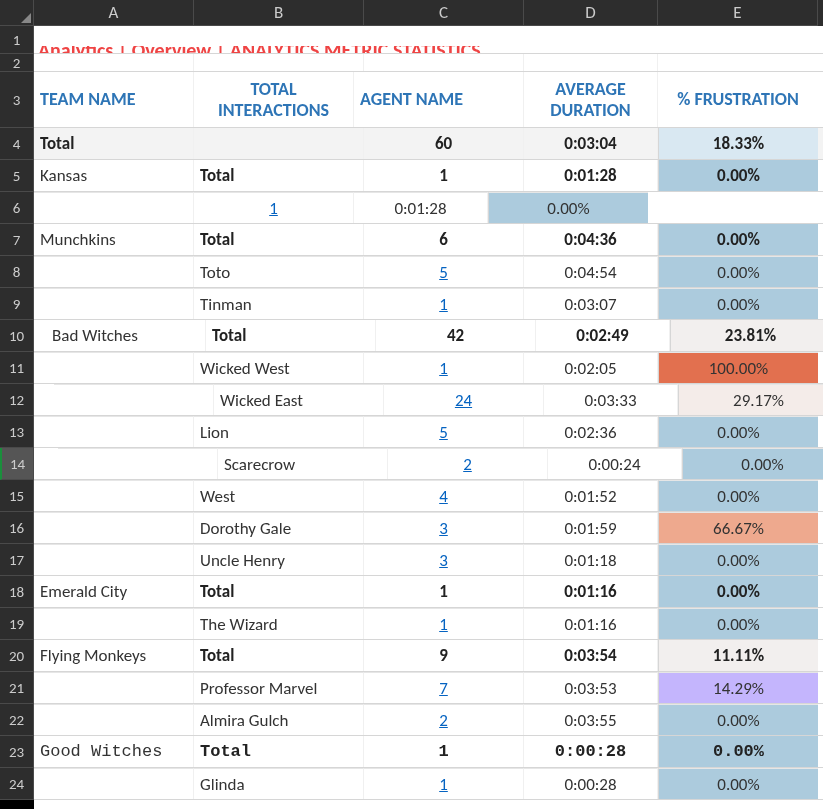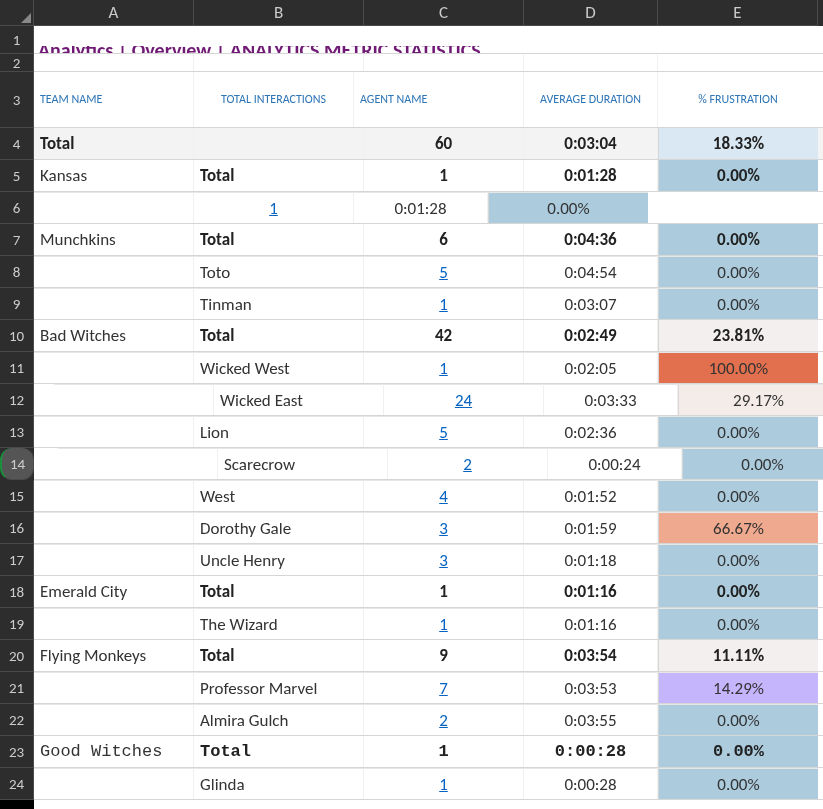--- a/index.html
+++ b/index.html
@@ -67,44 +67,43 @@
     border-right: 1px solid #4a4a4a;
     border-bottom: 1px solid #4a4a4a;
     display: flex;
     align-items: center;
     justify-content: center;
     flex: 0 0 auto;
   }
   .row-h.sel {
     background: #555;
     border-left: 2px solid #1a8f3c;
-    border-radius: 12px;
   }
   .grid {
     position: absolute;
     left: 34px; top: 26px;
     right: 0; bottom: 0;
     background: #fff;
   }
   .row {
     display: flex;
     border-bottom: 1px solid #d6d6d6;
     background: #fff;
   }
   .row.hdr1 .cell.title {
-    color: #701a75;
+    color: #ef4444;
     font-weight: 600;
     font-size: 20px;
     padding: 2px 4px;
     margin-top: 20px;
   }
   .row.colhdr .cell {
     color: #2e75b6;
-    font-weight: 400;
-    font-size: 12px;
+    font-weight: 700;
+    font-size: 18px;
     text-align: center;
   }
   .row.total {
     background: #f3f3f3;
   }
   .cell {
     flex: 0 0 auto;
     padding: 4px 6px;
     overflow: hidden;
     white-space: nowrap;
@@ -228,21 +227,21 @@
       </div>
       <div class="row row-agent" style="height: 32px;">
         <div class="cell cA"></div>
         <div class="cell cB">Tinman</div>
         <div class="cell cC center">
           <span class="link">1</span>
         </div>
         <div class="cell cD center">0:03:07</div>
         <div class="cell cE center frustration" style="background: rgb(172, 203, 221);">0.00%</div>
       </div>
-      <div class="row " style="height: 32px;">
+      <div class="row " style="height: 32px; padding-left: 12px;">
         <div class="cell cA">Bad Witches</div>
         <div class="cell cB bold">Total</div>
         <div class="cell cC bold center">42</div>
         <div class="cell cD bold center">0:02:49</div>
         <div class="cell cE bold center frustration" style="background: rgb(242, 239, 238);">23.81%</div>
       </div>
       <div class="row row-agent" style="height: 32px;">
         <div class="cell cA"></div>
         <div class="cell cB">Wicked West</div>
         <div class="cell cC center">

